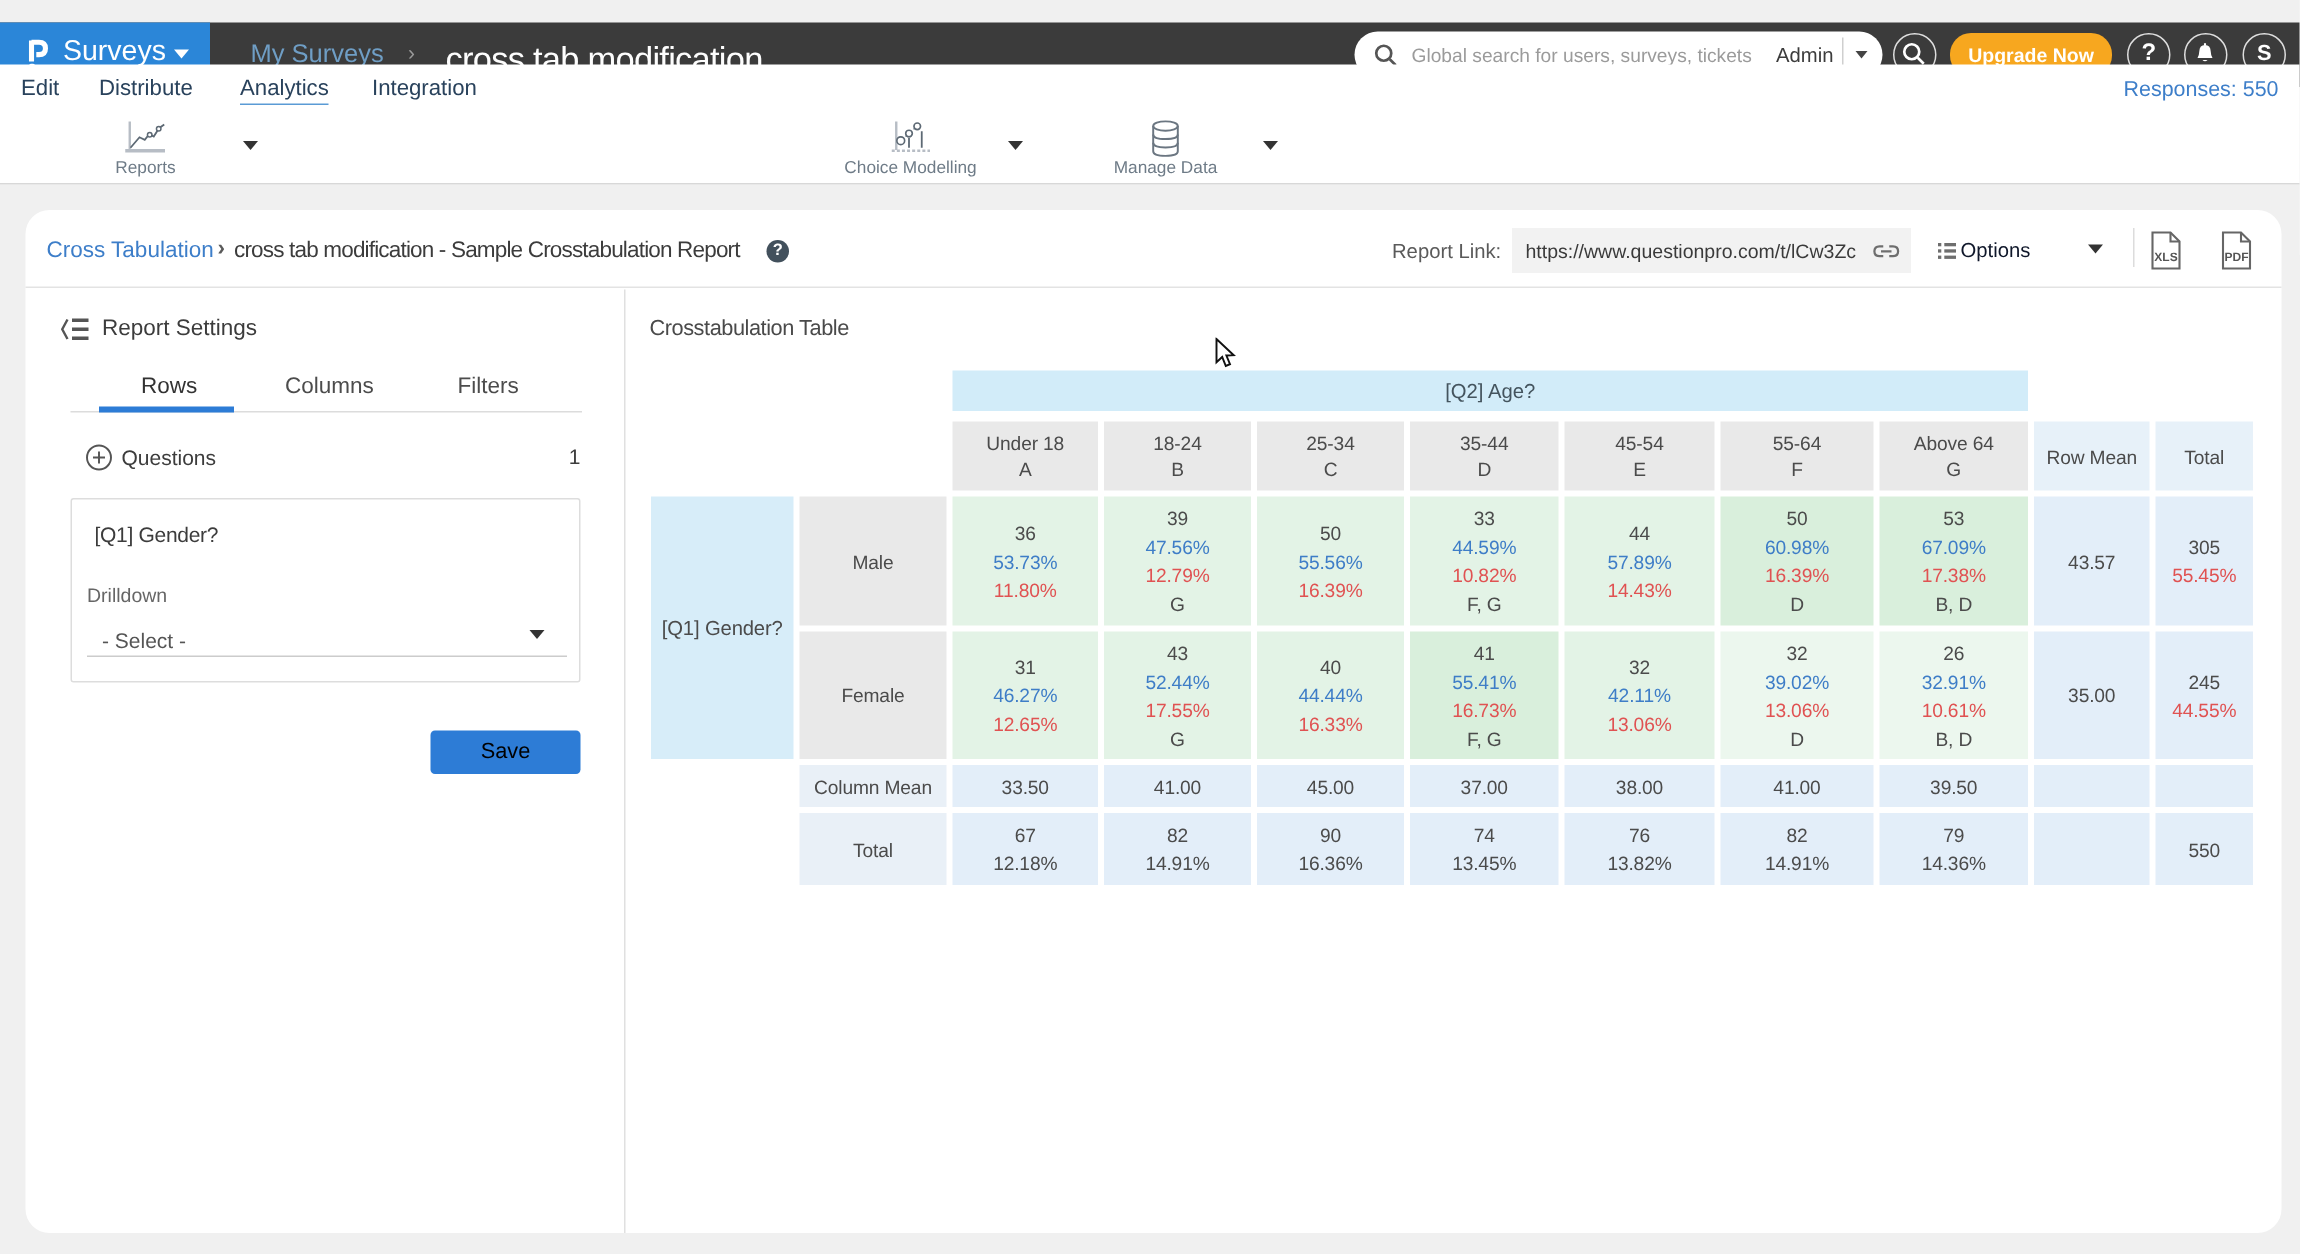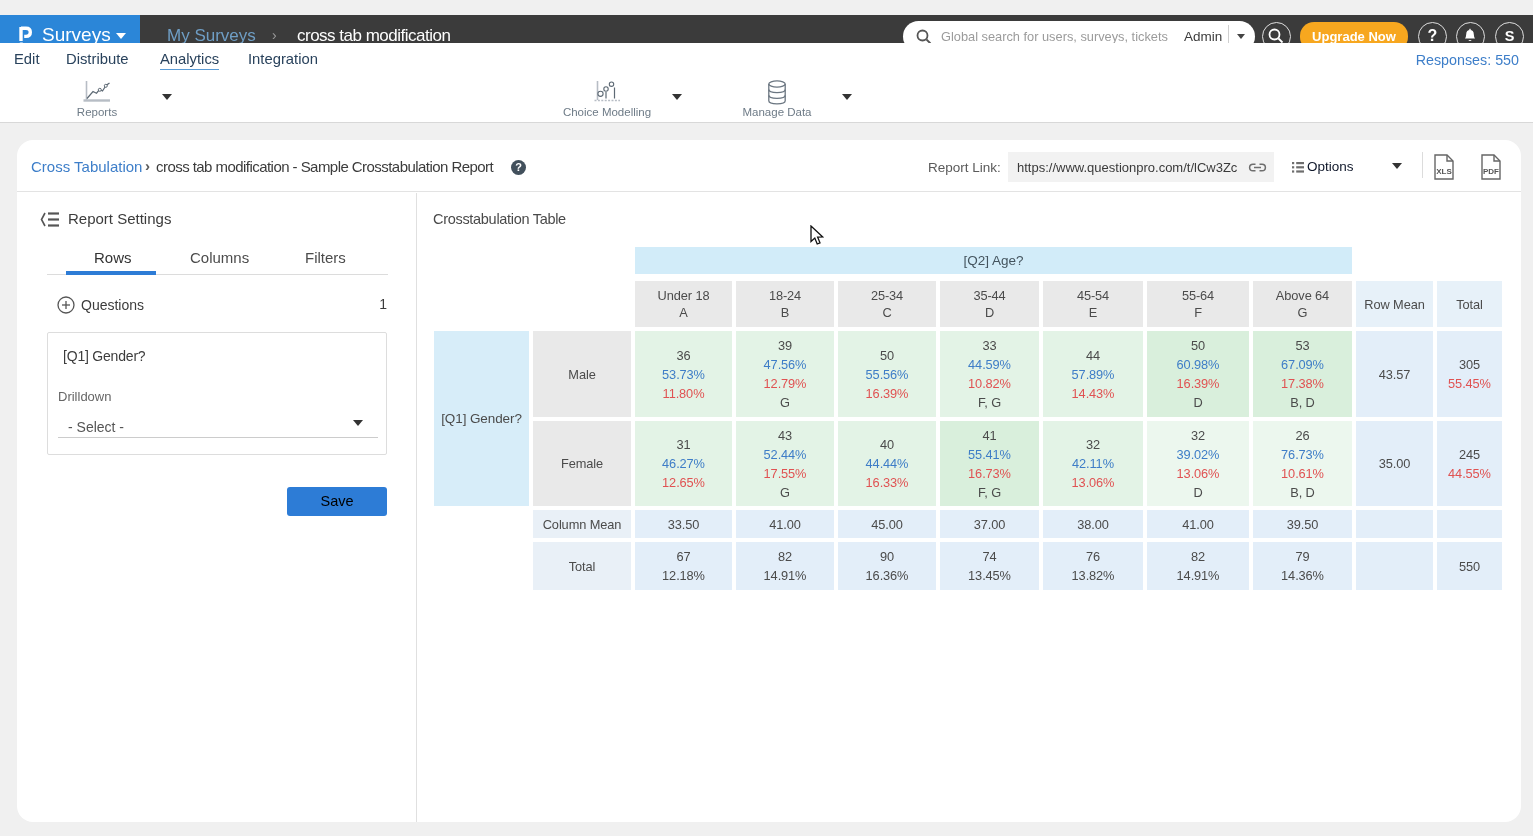--- a/index.html
+++ b/index.html
@@ -5,21 +5,21 @@
 * { margin:0; padding:0; box-sizing:border-box; }
 html,body { width:1533px; height:836px; background:#f0f0f0; font-family:"Liberation Sans", sans-serif; overflow:hidden; }
 
 #topbar { position:absolute; left:0; top:0; width:1533px; height:43px; background:#3b3b3b;margin-top:15px; }
 #logo { position:absolute; left:0; top:0; width:140px; height:44px; background:#2b86d8; }
 #logo .brand { position:absolute; left:42px; top:9px; color:#fff; font-size:19px; }
 .caret { display:inline-block; width:0; height:0; border-left:5px solid transparent; border-right:5px solid transparent; border-top:6px solid #fff; }
 #logo .caret { position:absolute; left:116px; top:18px; }
 #crumb1 { position:absolute; left:167px; top:11px; color:#6f9ec5; font-size:17px; }
 #crumbsep { position:absolute; left:272px; top:12px; color:#9a9a9a; font-size:14px; }
-#crumb2 { position:absolute; left:297px; top:11px; color:#fdfdfd; font-size:17px; letter-spacing:-0.5px; }
+#crumb2 { position:absolute; left:297px; top:11px; color:#fdfdfd; font-size:23px; letter-spacing:-0.5px; }
 #searchpill { position:absolute; left:903px; top:6px; width:352px; height:31px; background:#fff; border-radius:16px; }
 #searchpill .ph { position:absolute; left:38px; top:8px; color:#9b9b9b; font-size:12.8px; }
 #searchpill .admin { position:absolute; left:281px; top:8px; color:#3c3c3c; font-size:13.5px; }
 #searchpill .vd { position:absolute; left:325px; top:4px; width:1px; height:23px; background:#cfcfcf; }
 #searchpill .caret { border-top-color:#444; position:absolute; left:334px; top:13px; border-left-width:4px; border-right-width:4px; border-top-width:5px; }
 .circbtn { position:absolute; width:29px; height:29px; border:1.5px solid #dedede; border-radius:50%; top:7px; }
 #upgrade { position:absolute; left:1300px; top:7px; width:108px; height:29px; border-radius:14px; background:#f7a71f; color:#fff; font-size:13px; font-weight:bold; text-align:center; line-height:29px; }
 .cg { color:#fff; font-size:16px; text-align:center; line-height:26px; font-weight:bold; }
 
 #menubar { position:absolute; left:0; top:43px; width:1533px; height:33px; background:#fff; }
@@ -281,21 +281,21 @@
       <td class="blue">305<br><span class="r">55.45%</span></td>
     </tr>
     <tr style="height:85px;">
       <td class="rlabel">Female</td>
       <td class="green">31<br><span class="b">46.27%</span><br><span class="r">12.65%</span></td>
       <td class="green">43<br><span class="b">52.44%</span><br><span class="r">17.55%</span><br>G</td>
       <td class="green">40<br><span class="b">44.44%</span><br><span class="r">16.33%</span></td>
       <td class="greend">41<br><span class="b">55.41%</span><br><span class="r">16.73%</span><br>F, G</td>
       <td class="green">32<br><span class="b">42.11%</span><br><span class="r">13.06%</span></td>
       <td class="greenl">32<br><span class="b">39.02%</span><br><span class="r">13.06%</span><br>D</td>
-      <td class="greenl">26<br><span class="b">76.73%</span><br><span class="r">10.61%</span><br>B, D</td>
+      <td class="greenl">26<br><span class="b">32.91%</span><br><span class="r">10.61%</span><br>B, D</td>
       <td class="blue">35.00</td>
       <td class="blue">245<br><span class="r">44.55%</span></td>
     </tr>
     <tr style="height:28px;">
       <td></td>
       <td class="mlabel">Column Mean</td>
       <td class="blue">33.50</td>
       <td class="blue">41.00</td>
       <td class="blue">45.00</td>
       <td class="blue">37.00</td>

